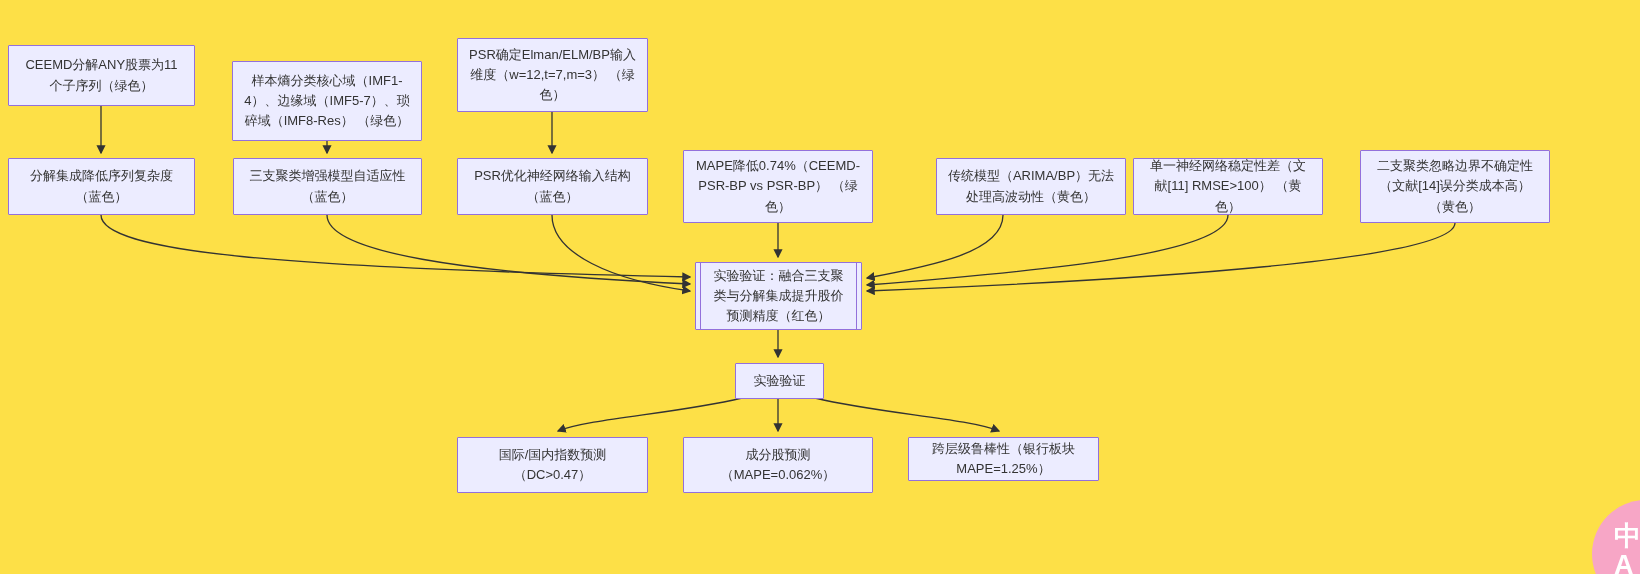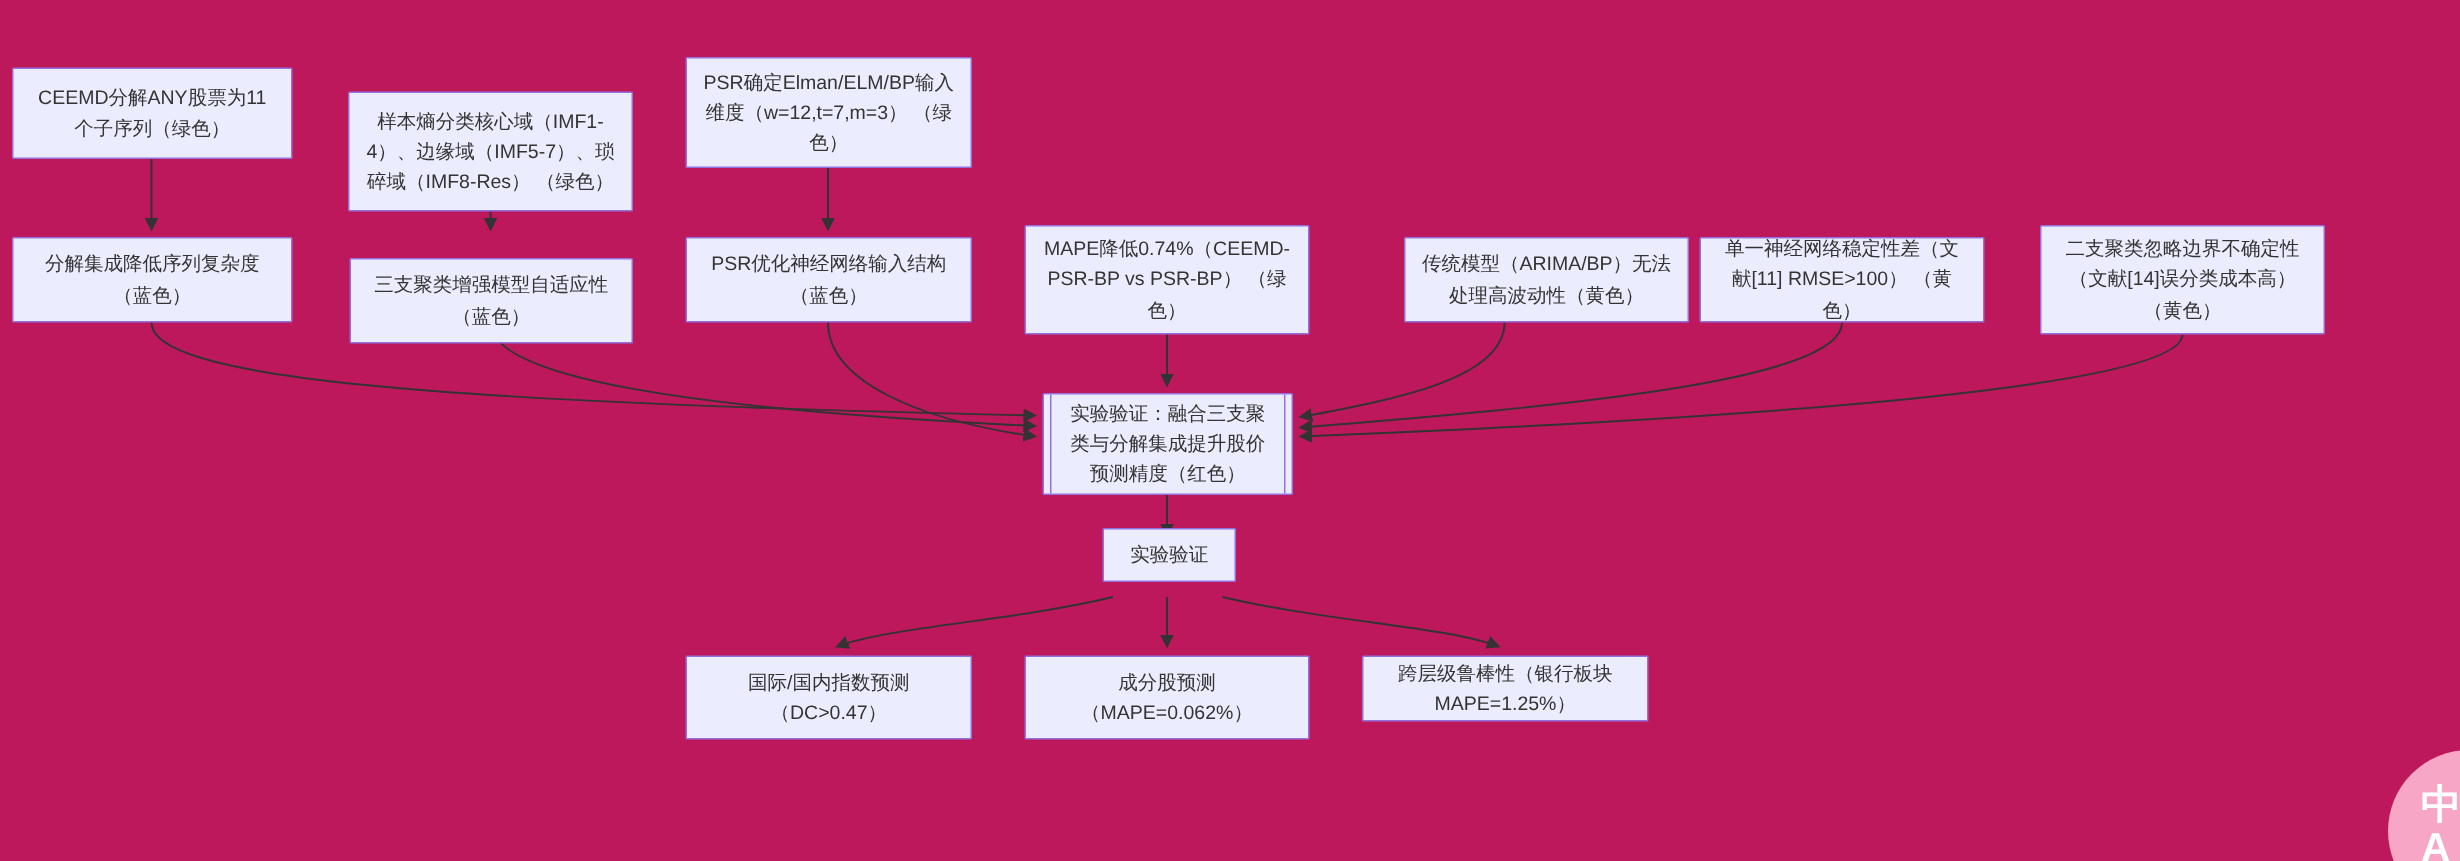--- a/index.html
+++ b/index.html
@@ -5,21 +5,21 @@
   html, body {
     margin: 0;
     padding: 0;
     background: #ffffff;
     font-family: "Liberation Sans", "DejaVu Sans", sans-serif;
   }
   #canvas {
     position: relative;
     width: 1640px;
     height: 574px;
-    background: #be185d;
+    background: #fde047;
     overflow: hidden;
   }
   #edges {
     position: absolute;
     left: 0; top: 0;
     width: 1640px;
     height: 574px;
     pointer-events: none;
   }
   .node {
@@ -45,28 +45,28 @@
     width: 1px;
     background: #9370DB;
   }
   .subroutine::before { left: 4px; }
   .subroutine::after { right: 4px; }
 
   #n-top1 { left: 8px;    top: 45px;  width: 187px; height: 61px; }
   #n-top2 { left: 232px;  top: 33px;  width: 190px; height: 80px; margin-top: 28px; }
   #n-top3 { left: 457px;  top: 38px;  width: 191px; height: 74px; }
   #n-mid1 { left: 8px;    top: 158px; width: 187px; height: 57px; }
-  #n-mid2 { left: 233px;  top: 172px; width: 189px; height: 57px; }
+  #n-mid2 { left: 233px;  top: 158px; width: 189px; height: 57px; }
   #n-mid3 { left: 457px;  top: 158px; width: 191px; height: 57px; }
   #n-mid4 { left: 683px;  top: 150px; width: 190px; height: 73px; }
   #n-mid5 { left: 936px;  top: 158px; width: 190px; height: 57px; }
   #n-mid6 { left: 1133px; top: 158px; width: 190px; height: 57px; }
   #n-mid7 { left: 1360px; top: 150px; width: 190px; height: 73px; }
   #n-core { left: 695px;  top: 262px; width: 167px; height: 68px; }
-  #n-exp  { left: 735px;  top: 352px; width: 89px;  height: 36px; }
+  #n-exp  { left: 735px;  top: 363px; width: 89px;  height: 36px; }
   #n-bot1 { left: 457px;  top: 437px; width: 191px; height: 56px; }
   #n-bot2 { left: 683px;  top: 437px; width: 190px; height: 56px; }
   #n-bot3 { left: 908px;  top: 437px; width: 191px; height: 44px; }
 
   .badge {
     position: absolute;
     right: -60px;
     bottom: -34px;
     width: 108px;
     height: 108px;

